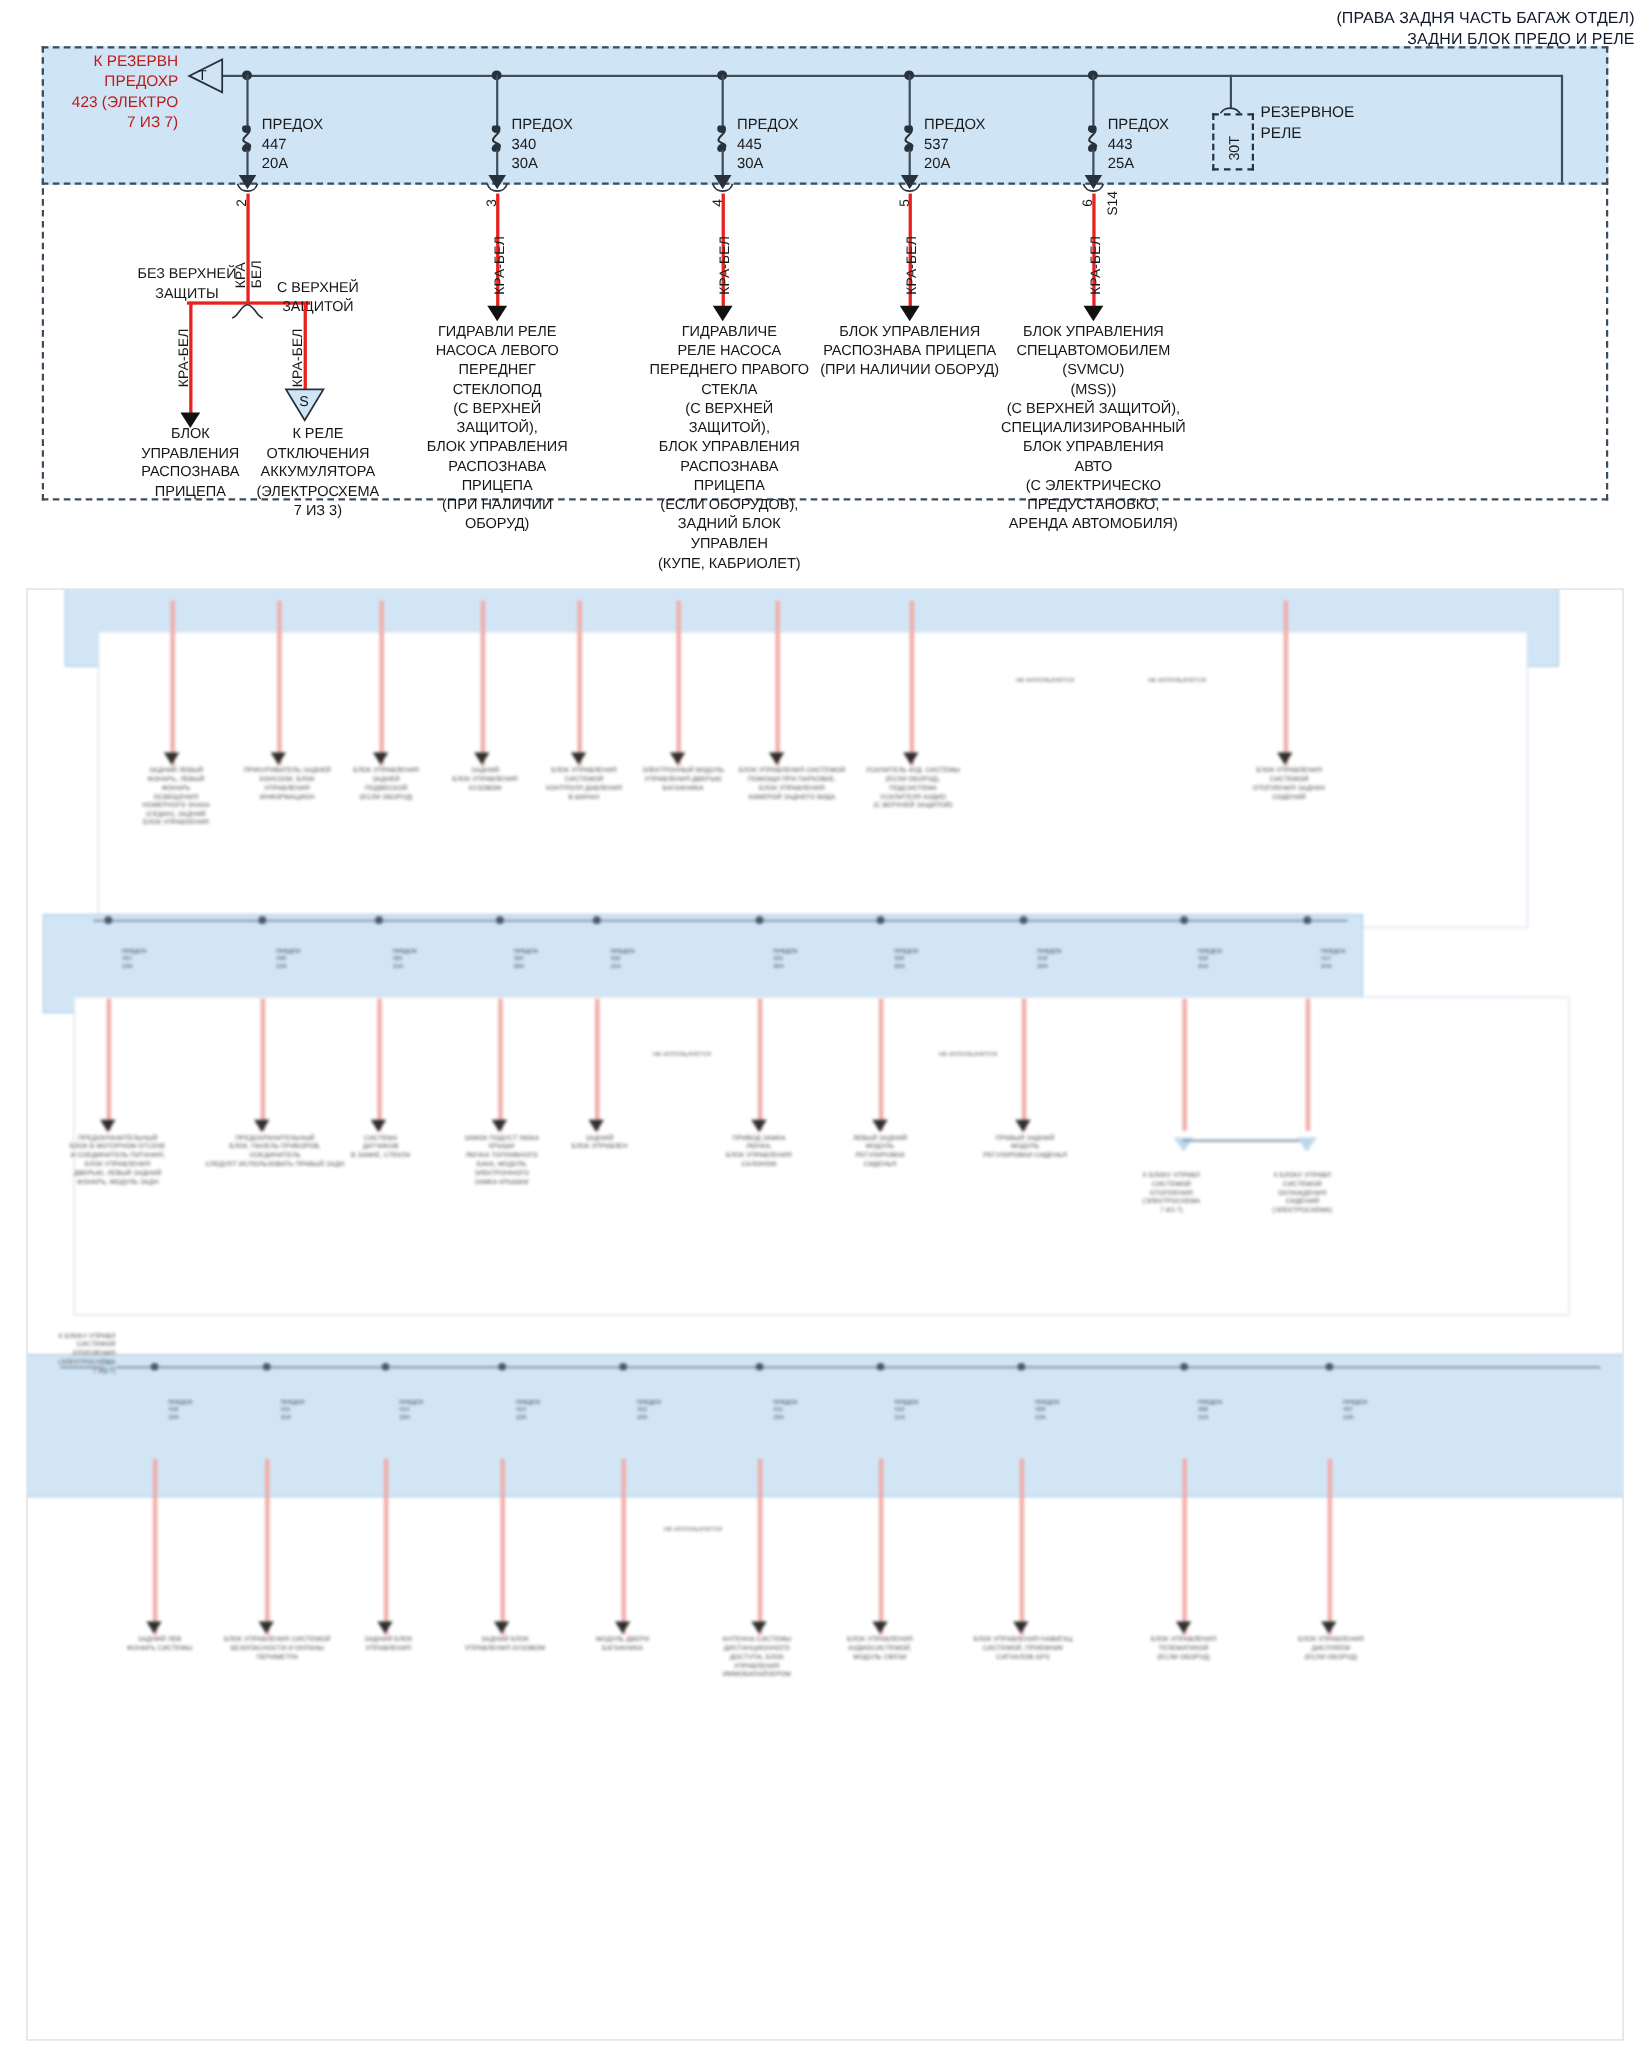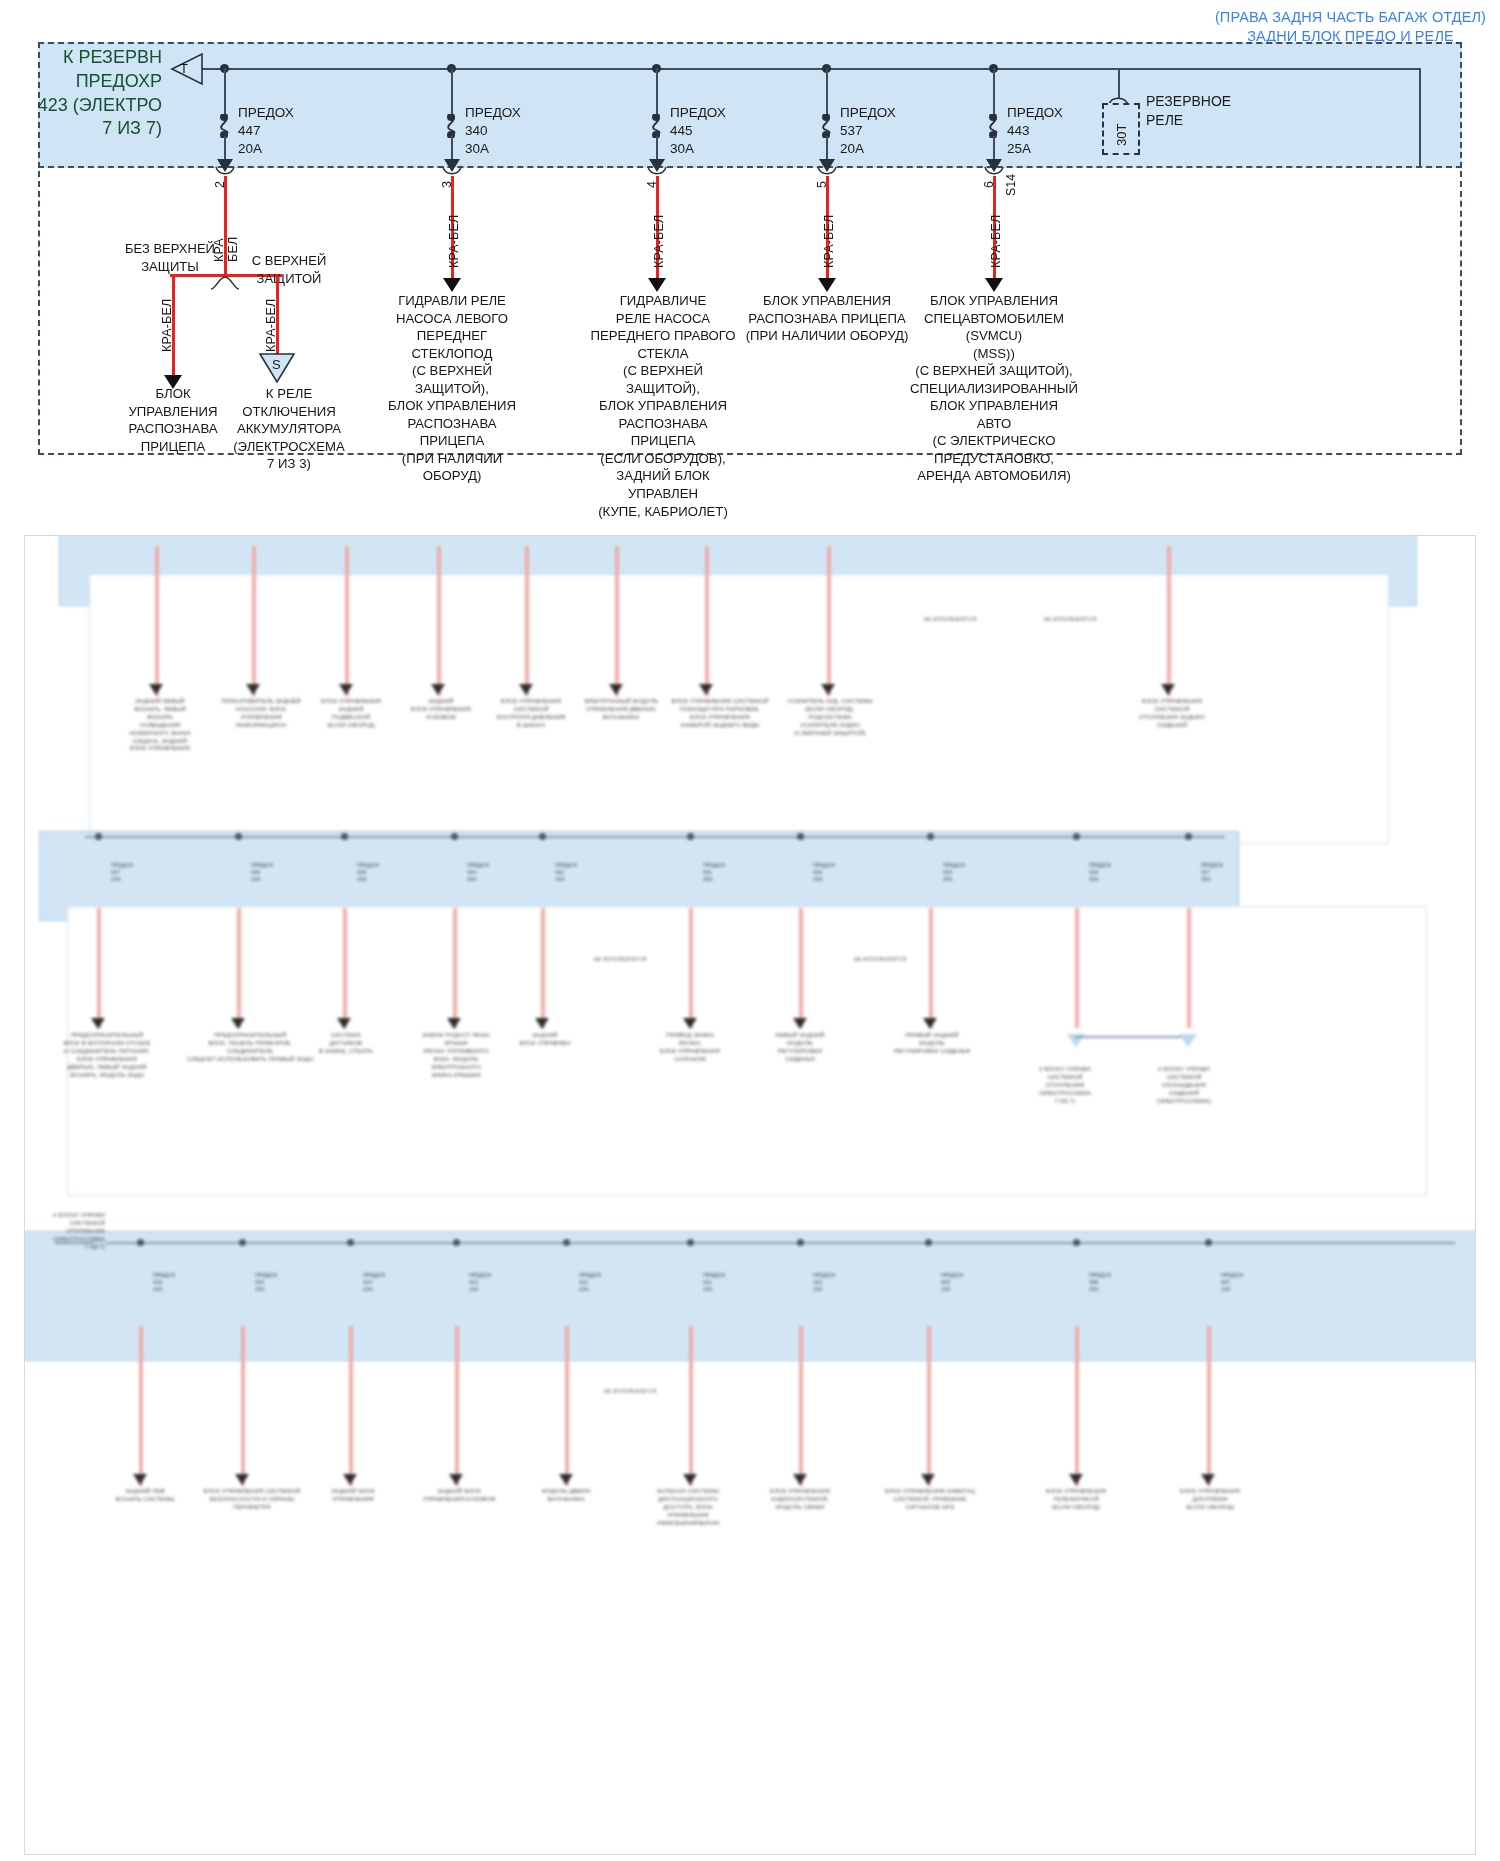--- a/index.html
+++ b/index.html
@@ -14,23 +14,23 @@
     height: 1861px;
     background: #ffffff;
     overflow: hidden;
   }
 
   
   .header-text {
     position: absolute;
     right: 14px;
     top: 8px;
-    text-align: center;
+    text-align: right;
     font-size: 14.5px;
-    color: #3b82f6;
+    color: #0f172a;
     line-height: 1.33;
     letter-spacing: 0.1px;
     white-space: nowrap;
   }
 
   
   .frame-outer {
     position: absolute;
     left: 38px;
     top: 42px;
@@ -76,23 +76,23 @@
     position: absolute;
   }
   .conn-letter {
     position: absolute;
     font-size: 13px;
     color: #1a1a1a;
   }
   .left-note {
     position: absolute;
     text-align: right;
-    font-size: 18px;
+    font-size: 14px;
     line-height: 1.32;
-    color: #14532d;
+    color: #b91c1c;
     white-space: nowrap;
   }
 
   
   .relay-box {
     position: absolute;
     border: 2px dashed #27323c;
     background: #cfe4f5;
   }
   .relay-30t {

